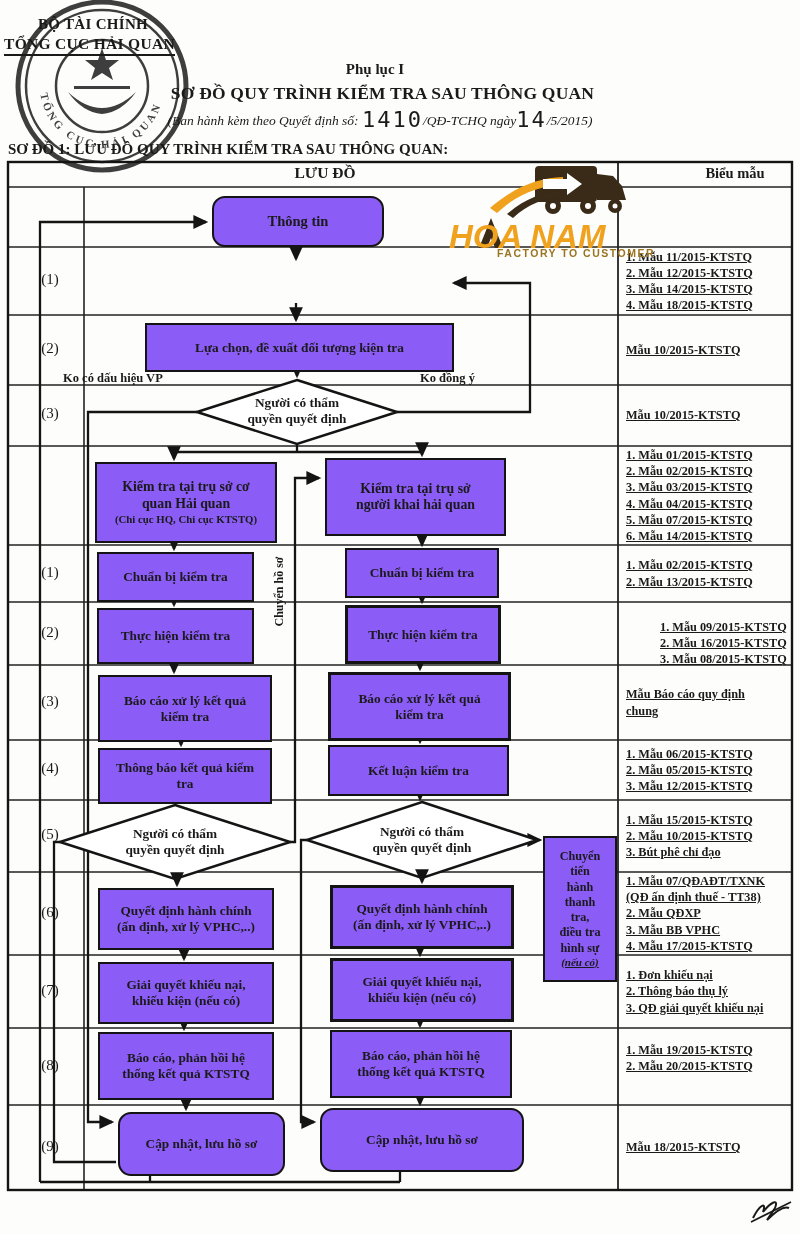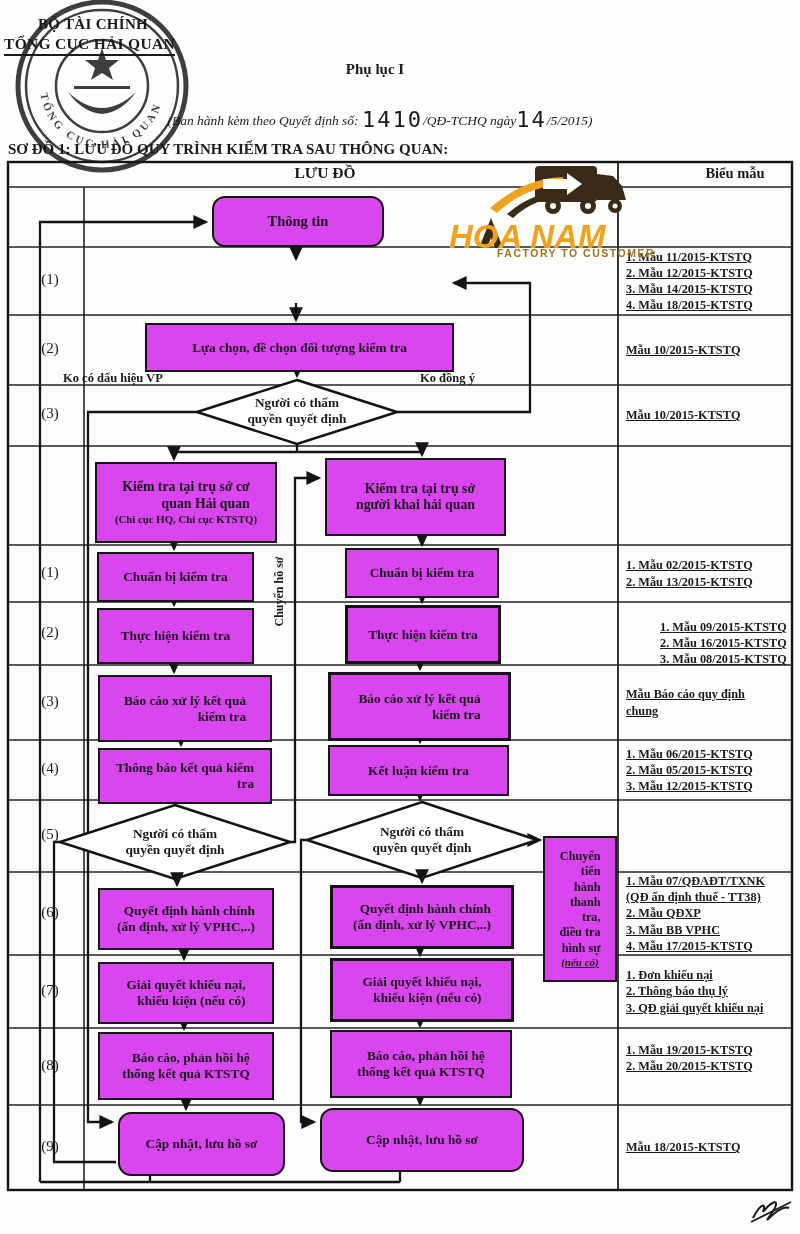--- a/index.html
+++ b/index.html
@@ -10,22 +10,22 @@
   .orgline{position:absolute;font-weight:bold;font-size:15px;letter-spacing:.3px;}
   .title-ap{position:absolute;font-weight:bold;font-size:15px;text-align:center;}
   .title-main{position:absolute;font-weight:bold;font-size:17.5px;text-align:center;letter-spacing:.2px;}
   .title-iss{position:absolute;font-style:italic;font-size:13.5px;text-align:center;white-space:nowrap;}
   .bignum{font-style:normal;font-family:"DejaVu Sans Mono",monospace;font-size:22px;letter-spacing:2px;position:relative;top:2px;}
   .scheme{position:absolute;font-weight:bold;font-size:15px;}
   .thead{position:absolute;font-weight:bold;text-align:center;}
   .rowno{position:absolute;width:44px;text-align:center;font-size:15px;}
   .forms{position:absolute;left:626px;width:162px;display:flex;align-items:center;
          font-weight:bold;font-size:12.3px;line-height:1.32;white-space:pre-line;text-decoration:underline;}
-  .fbox{position:absolute;border:2.4px solid #141414;background:#d946ef;display:flex;flex-direction:column;
-        align-items:center;justify-content:center;text-align:right;font-weight:bold;
+  .fbox{position:absolute;border:2.4px solid #141414;background:#8b5cf6;display:flex;flex-direction:column;
+        align-items:center;justify-content:center;text-align:center;font-weight:bold;
         font-size:13.3px;line-height:1.18;white-space:pre-line;}
   .fbox.round{border-radius:13px;}
   .fbox .sub{font-size:10.8px;font-weight:bold;margin-top:1px;}
   .dtext{position:absolute;display:flex;align-items:center;justify-content:center;text-align:center;
          font-weight:bold;font-size:13.3px;line-height:1.2;white-space:pre-line;background:transparent;}
   .sidelabel{position:absolute;font-weight:bold;font-size:12.5px;white-space:nowrap;}
   .vlabel{position:absolute;font-weight:bold;font-size:12px;text-align:center;transform:rotate(-90deg);white-space:nowrap;}
   .inv-main{font-size:12.2px;line-height:1.25;}
   .inv-note{font-size:11px;font-style:italic;font-weight:bold;text-decoration:underline;}
   .wm-name{font-family:"Liberation Sans",sans-serif;font-weight:bold;font-style:italic;}
@@ -125,20 +125,21 @@
     <path id="sealarc" d="M30,90 A62,62 0 0 0 154,90" fill="none"></path>
     <text font-family="Liberation Serif, serif" font-size="11" font-weight="bold" fill="#151515" letter-spacing="3">
       <textPath href="#sealarc" startOffset="4%">TỔNG CỤC HẢI QUAN</textPath>
     </text>
   </svg>
 
   <div class="orgline" style="left:38px;top:16px;">BỘ TÀI CHÍNH</div>
   <div class="orgline underline" style="left:4px;top:35px;font-size:15.5px;">TỔNG CỤC HẢI QUAN</div>
 
   <div class="title-ap" style="left:300px;top:61px;width:150px;">Phụ lục I</div>
+  <div class="title-main" style="left:100px;top:83px;width:565px;">SƠ ĐỒ QUY TRÌNH KIỂM TRA SAU THÔNG QUAN</div>
   <div class="title-iss" style="left:95px;top:105px;width:570px;">
     <span>(Ban hành kèm theo Quyết định số: </span><span class="bignum">1410</span><span>/QĐ-TCHQ ngày</span><span class="bignum">14</span><span>/5/2015)</span>
   </div>
   <div class="scheme" style="left:8px;top:141px;">SƠ ĐỒ 1: LƯU ĐỒ QUY TRÌNH KIỂM TRA SAU THÔNG QUAN:</div>
 
   <div class="thead" style="left:8px;top:164px;width:610px;font-size:15.5px;padding-left:12px;">LƯU ĐỒ</div>
   <div class="thead" style="left:648px;top:165px;width:174px;font-size:14.5px;">Biểu mẫu</div>
 
   <div class="rowno" style="left:28px;top:271px;">(1)</div>
   <div class="rowno" style="left:28px;top:340px;">(2)</div>
@@ -152,44 +153,53 @@
   <div class="rowno" style="left:28px;top:982px;">(7)</div>
   <div class="rowno" style="left:28px;top:1057px;">(8)</div>
   <div class="rowno" style="left:28px;top:1138px;">(9)</div>
 
   <div class="forms" style="top:247px;height:68px;">1. Mẫu 11/2015-KTSTQ
 2. Mẫu 12/2015-KTSTQ
 3. Mẫu 14/2015-KTSTQ
 4. Mẫu 18/2015-KTSTQ</div>
   <div class="forms" style="top:315px;height:70px;">Mẫu 10/2015-KTSTQ</div>
   <div class="forms" style="top:385px;height:61px;">Mẫu 10/2015-KTSTQ</div>
+  <div class="forms" style="top:446px;height:99px;">1. Mẫu 01/2015-KTSTQ
+2. Mẫu 02/2015-KTSTQ
+3. Mẫu 03/2015-KTSTQ
+4. Mẫu 04/2015-KTSTQ
+5. Mẫu 07/2015-KTSTQ
+6. Mẫu 14/2015-KTSTQ</div>
   <div class="forms" style="top:545px;height:57px;">1. Mẫu 02/2015-KTSTQ
 2. Mẫu 13/2015-KTSTQ</div>
   <div class="forms" style="top:602px;height:82px;margin-left:34px;">1. Mẫu 09/2015-KTSTQ
 2. Mẫu 16/2015-KTSTQ
 3. Mẫu 08/2015-KTSTQ</div>
   <div class="forms" style="top:665px;height:75px;">Mẫu Báo cáo quy định
 chung</div>
   <div class="forms" style="top:740px;height:60px;">1. Mẫu 06/2015-KTSTQ
 2. Mẫu 05/2015-KTSTQ
 3. Mẫu 12/2015-KTSTQ</div>
+  <div class="forms" style="top:800px;height:72px;">1. Mẫu 15/2015-KTSTQ
+2. Mẫu 10/2015-KTSTQ
+3. Bút phê chỉ đạo</div>
   <div class="forms" style="top:872px;height:83px;">1. Mẫu 07/QĐAĐT/TXNK
 (QĐ ấn định thuế - TT38)
 2. Mẫu QĐXP
 3. Mẫu BB VPHC
 4. Mẫu 17/2015-KTSTQ</div>
   <div class="forms" style="top:955px;height:73px;">1. Đơn khiếu nại
 2. Thông báo thụ lý
 3. QĐ giải quyết khiếu nại</div>
   <div class="forms" style="top:1028px;height:60px;">1. Mẫu 19/2015-KTSTQ
 2. Mẫu 20/2015-KTSTQ</div>
   <div class="forms" style="top:1105px;height:85px;">Mẫu 18/2015-KTSTQ</div>
 
   <div class="fbox round" style="left:212px;top:196px;width:168px;height:47px;font-size:14.5px;border-width:2.8px;">Thông tin</div>
-  <div class="fbox" style="left:145px;top:323px;width:305px;height:45px;">Lựa chọn, đề chọn đối tượng kiểm tra</div>
+  <div class="fbox" style="left:145px;top:323px;width:305px;height:45px;">Lựa chọn, đề xuất đối tượng kiện tra</div>
 
   <div class="dtext" style="left:207px;top:389px;width:180px;height:44px;">Người có thẩm
 quyền quyết định</div>
   <div class="sidelabel" style="left:63px;top:371px;">Ko có dấu hiệu VP</div>
   <div class="sidelabel" style="left:420px;top:371px;">Ko đồng ý</div>
 
   <div class="fbox" style="left:325px;top:458px;width:177px;height:74px;font-size:13.8px;border-width:2.8px;">Kiểm tra tại trụ sở
 người khai hải quan</div>
   <div class="fbox" style="left:95px;top:462px;width:178px;height:77px;font-size:13.8px;border-width:2.8px;">
     <span style="white-space:pre-line;">Kiểm tra tại trụ sở cơ

